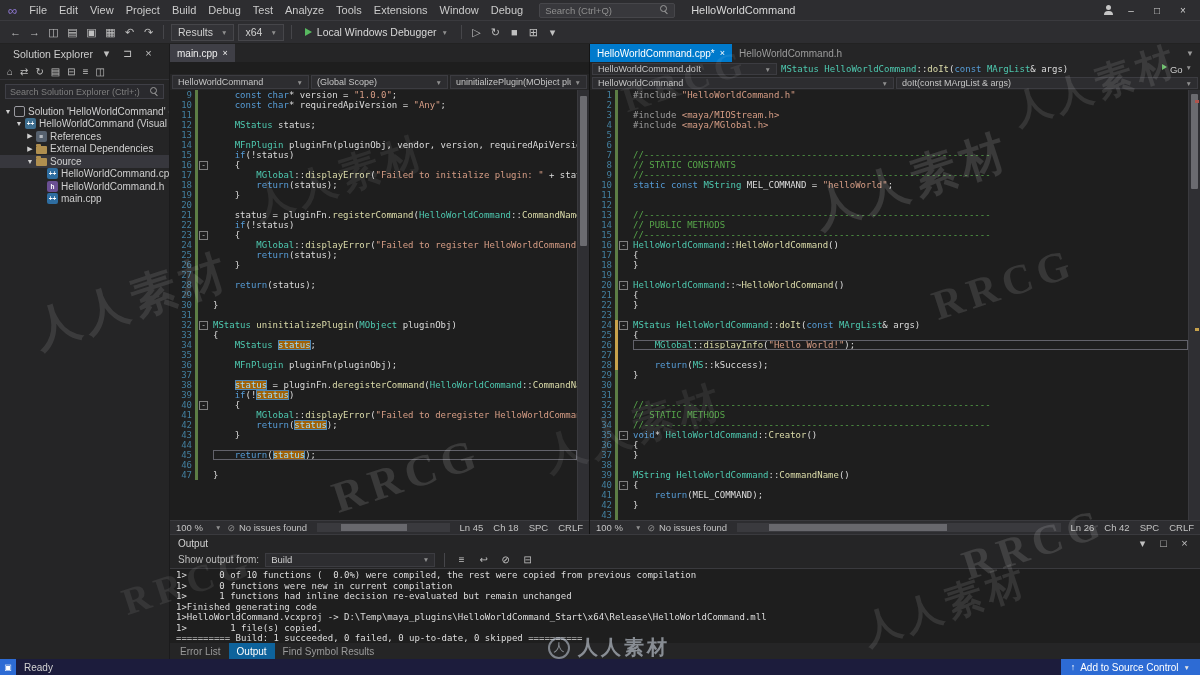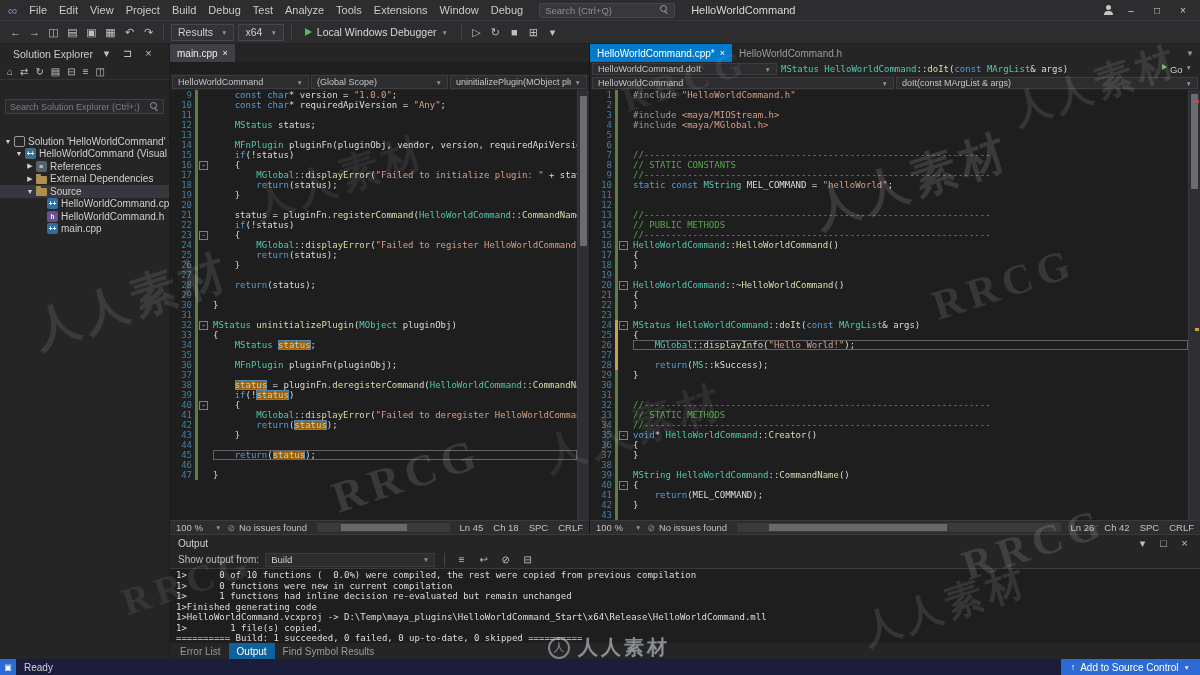--- a/index.html
+++ b/index.html
@@ -31,21 +31,21 @@
 .run-btn{display:flex;align-items:center;gap:5px;padding:0 6px;color:#d8d8d8;font-size:10.5px;white-space:nowrap}
 .play{width:0;height:0;border-left:7px solid #58b960;border-top:4px solid transparent;border-bottom:4px solid transparent}
 
 .main{flex:1;display:flex;min-height:0}
 
 .sexp{width:170px;flex:none;background:#252526;border-right:1px solid #1b1b1c;display:flex;flex-direction:column}
 .se-header{height:19px;flex:none;display:flex;align-items:center;padding:0 13px;color:#cccccc;font-size:10.5px}
 .hicons{margin-left:auto;display:flex;gap:6px;color:#9a9a9a;font-size:9px}
 .se-toolbar{height:17px;flex:none;display:flex;align-items:center;gap:7px;padding:0 7px;color:#b9b9b9;border-bottom:1px solid #333337}
 .se-toolbar .tbi{font-size:10px;min-width:0}
-.se-search{margin:19px 5px;height:15px;flex:none;background:#2a2a2e;border:1px solid #3f3f46;display:flex;align-items:center;padding:0 4px;gap:4px}
+.se-search{margin:4px 5px;height:15px;flex:none;background:#2a2a2e;border:1px solid #3f3f46;display:flex;align-items:center;padding:0 4px;gap:4px}
 .se-search-text{flex:1;font-size:9px;color:#7e7e7e;white-space:nowrap;overflow:hidden}
 .se-tree{flex:1;overflow:hidden;padding-top:2px}
 .tree-row{display:flex;align-items:center;height:12.5px;white-space:nowrap;overflow:hidden;cursor:default}
 .tree-row.sel{background:#37373d}
 .tw{width:10px;font-size:7px;color:#d0d0d0;text-align:center;flex:none}
 .tree-label{color:#cfcfcf;font-size:10px;white-space:nowrap;overflow:hidden}
 .fico{width:11px;height:11px;margin:0 3px 0 1px;border-radius:2px;display:inline-flex;align-items:center;justify-content:center;font:bold 6.5px "Liberation Sans",sans-serif;color:#fff;flex:none}
 .fico-solution{border:1px solid #9a9aa0;background:transparent}
 .fico-project{background:#3d6e8f}
 .fico-references{background:#56616e}

